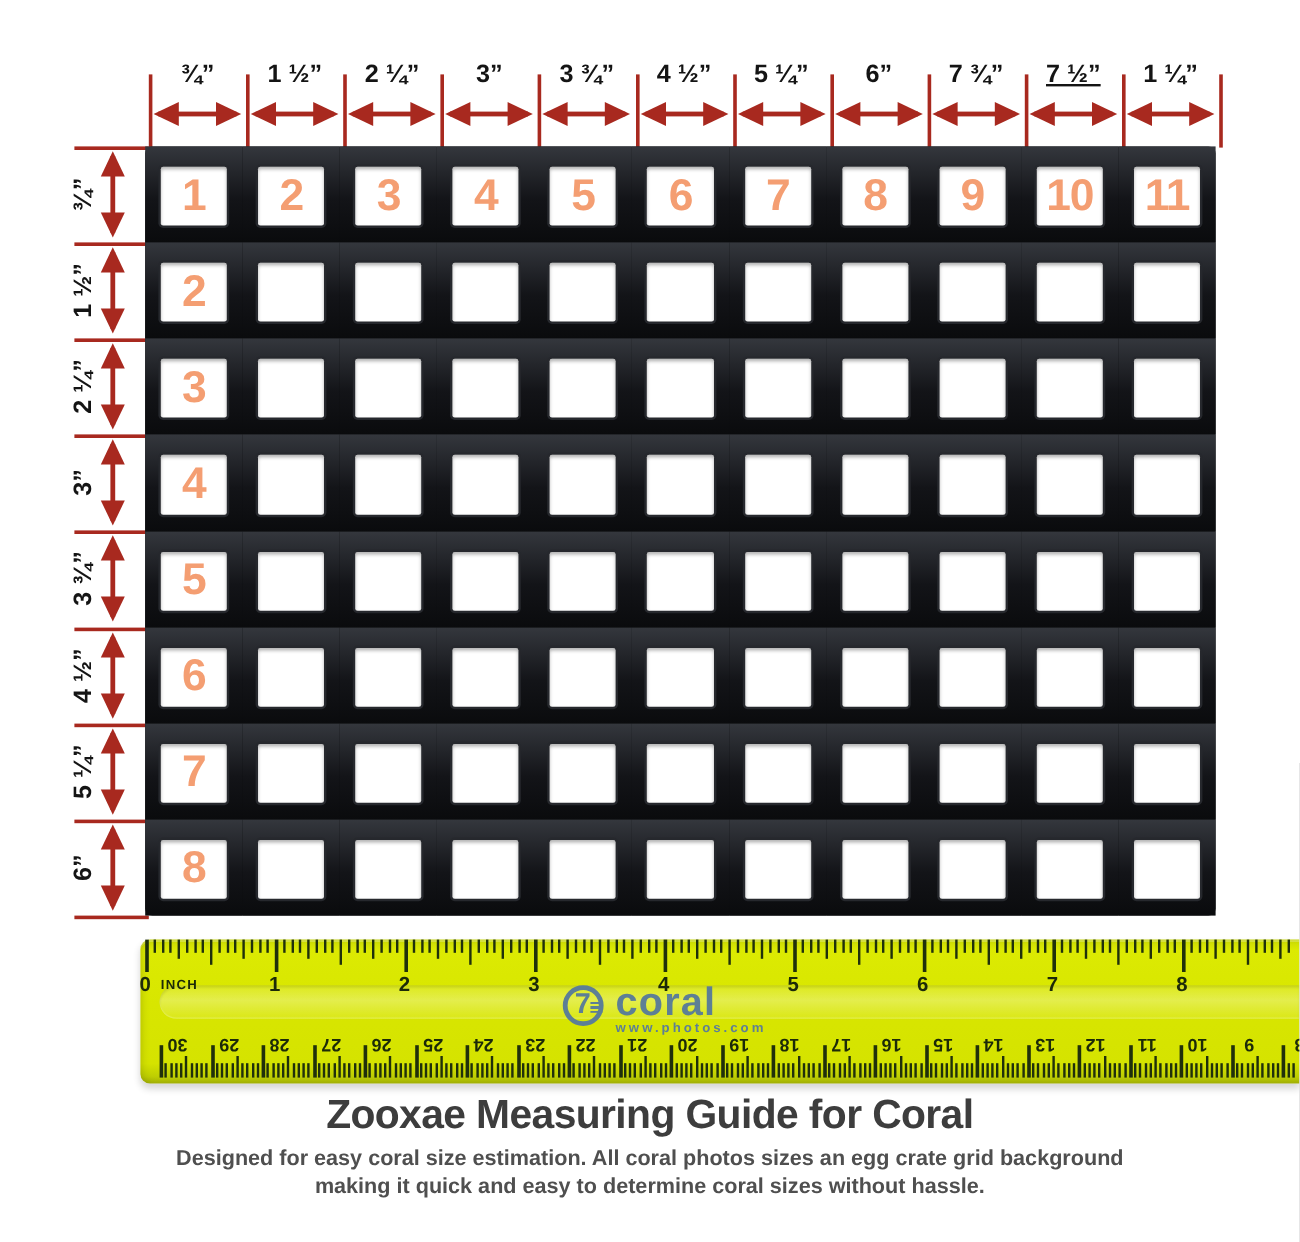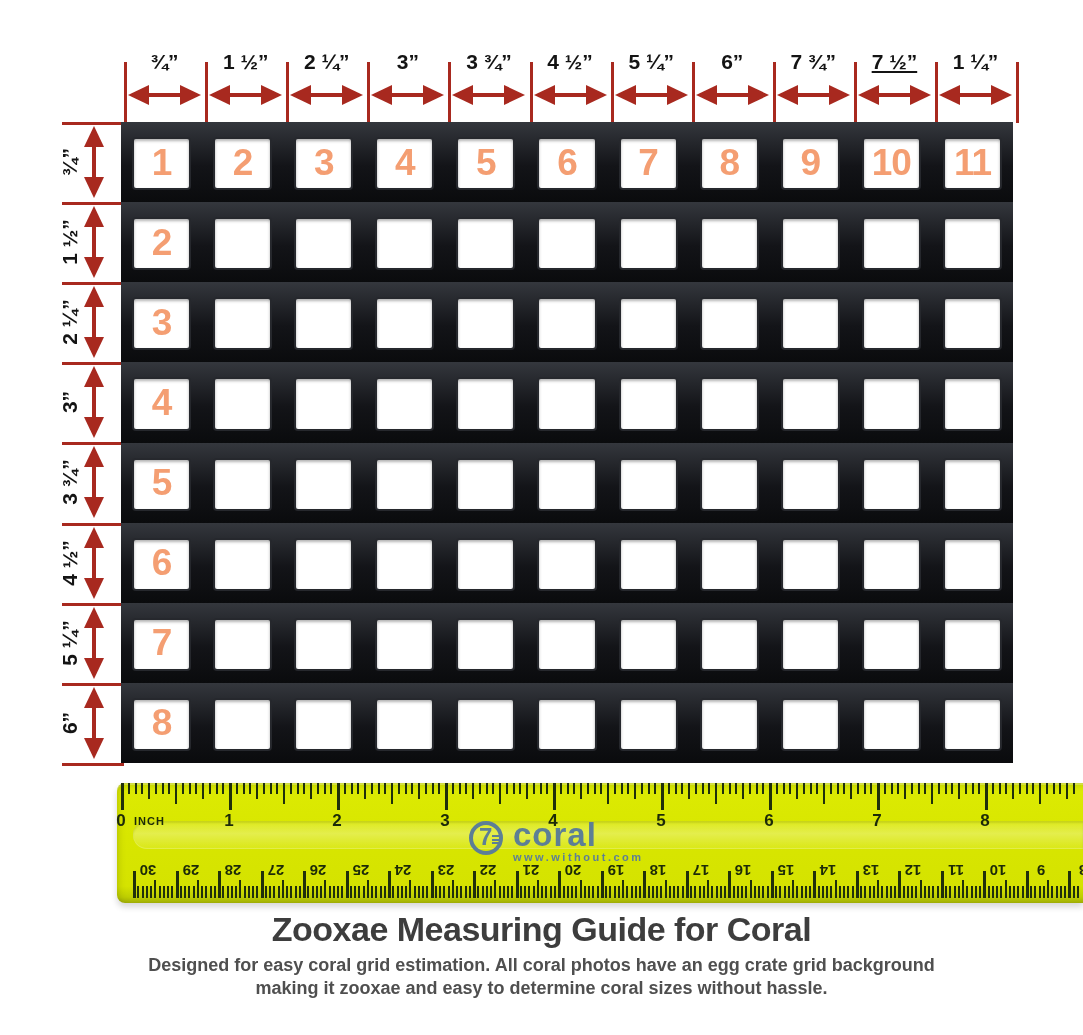--- a/index.html
+++ b/index.html
@@ -885,24 +885,24 @@
         <div class="cnum" style="left: 966.4px;">8</div>
       </div>
     <div id="inch-word">INCH</div>
     <div id="ruler-logo">
       <div id="logo-circle">
         <span id="logo-mark">7</span>
         <span id="logo-lines"></span>
       </div>
       <div id="logo-textcol">
         <div id="logo-name">coral</div>
-        <div id="logo-site">www.without.com</div>
+        <div id="logo-site">www.photos.com</div>
       </div>
     </div>
   </div>
 
   <div id="page-title">Zooxae Measuring Guide for Coral</div>
   <div id="page-subtitle">
-    <span>Designed for easy coral grid estimation. All coral photos have an egg crate grid background</span><br>
-    <span>making it zooxae and easy to determine coral sizes without hassle.</span>
+    <span>Designed for easy coral size estimation. All coral photos sizes an egg crate grid background</span><br>
+    <span>making it quick and easy to determine coral sizes without hassle.</span>
   </div>
 
 </div>
 
 </body></html>

